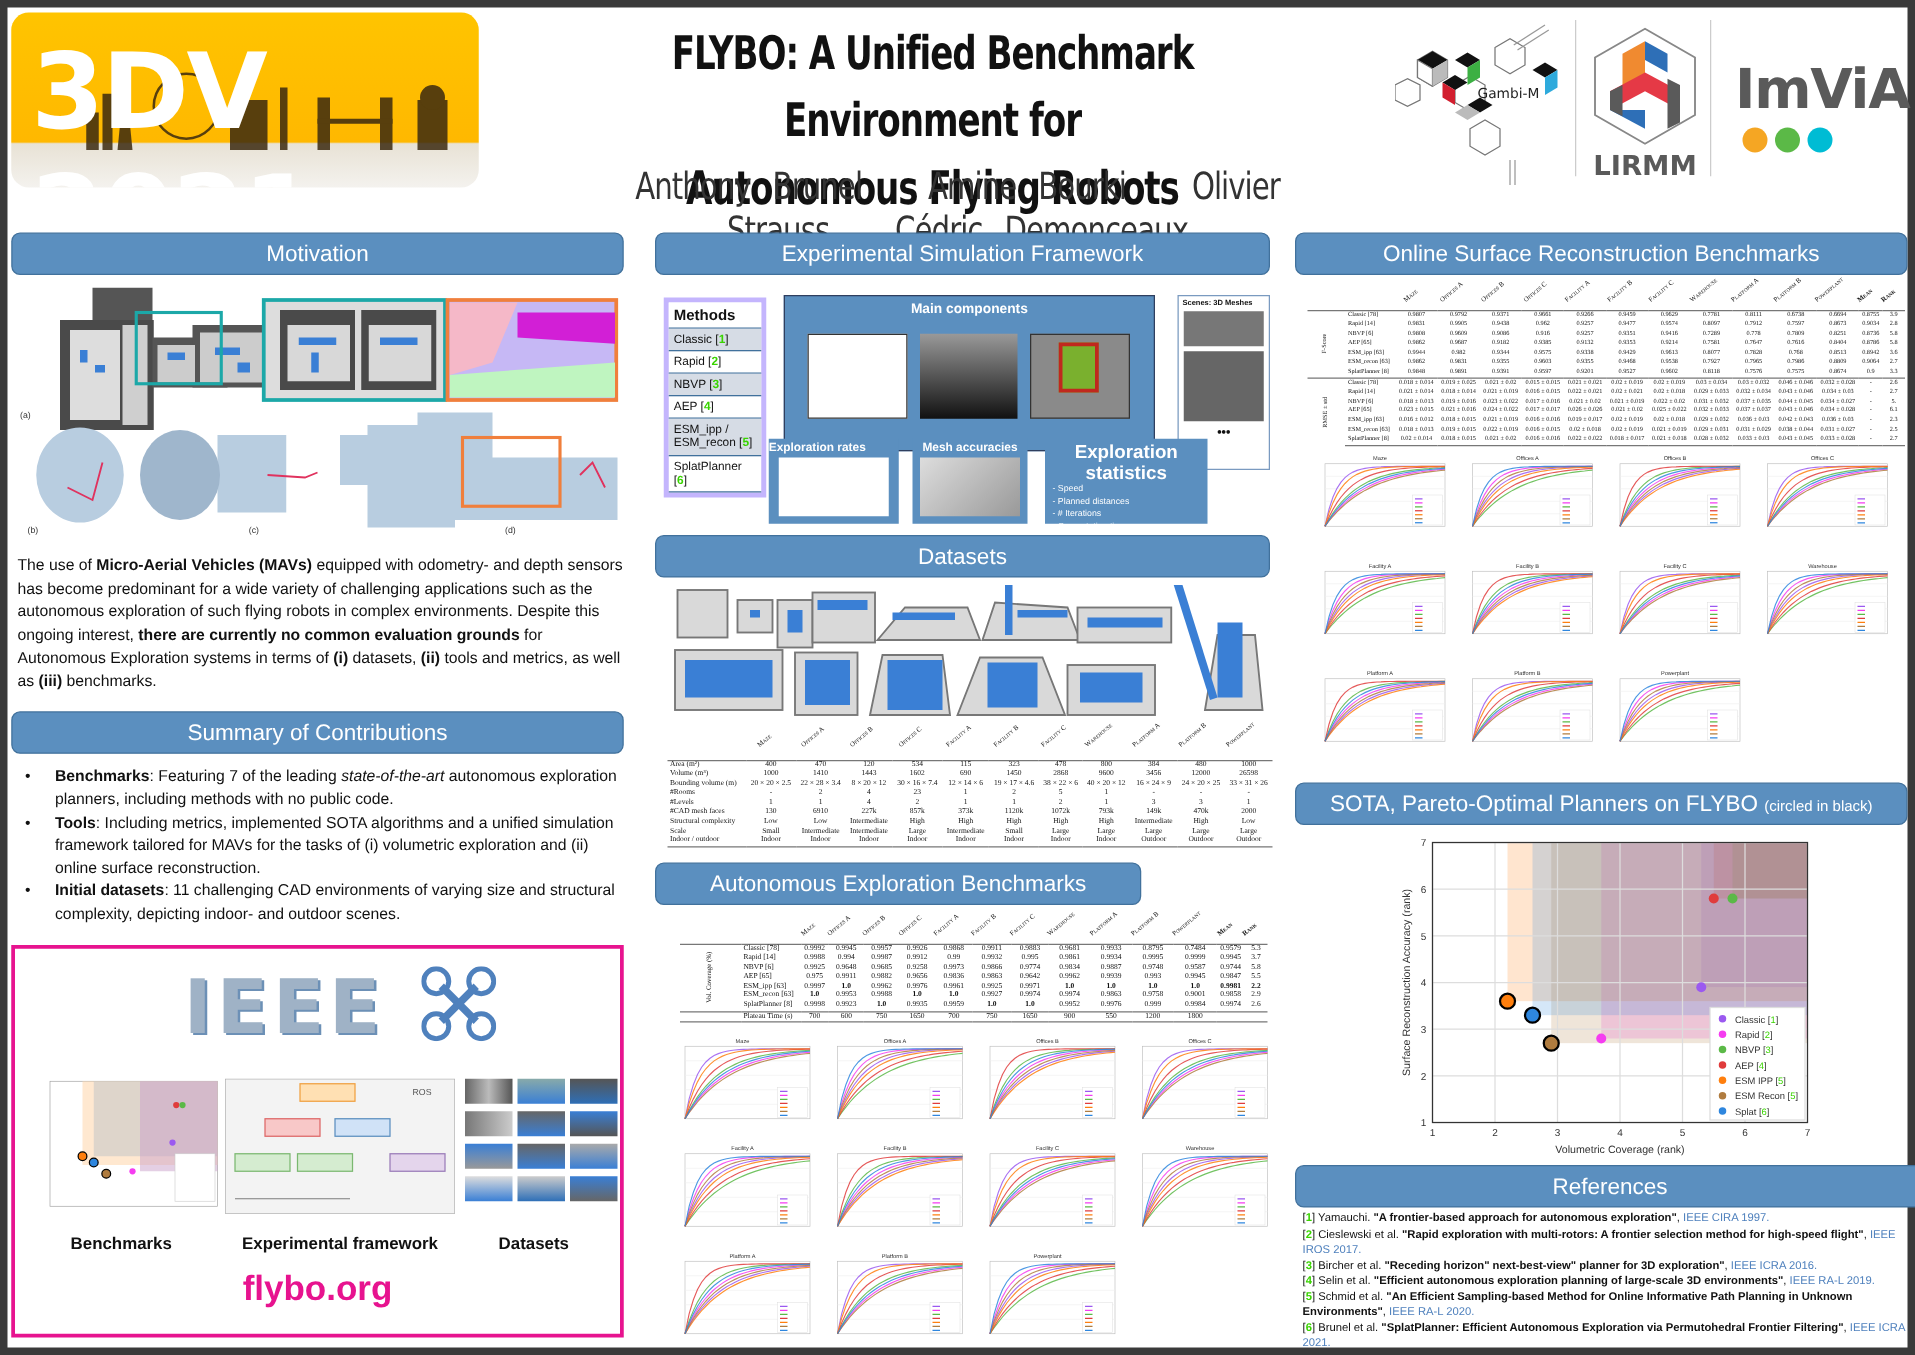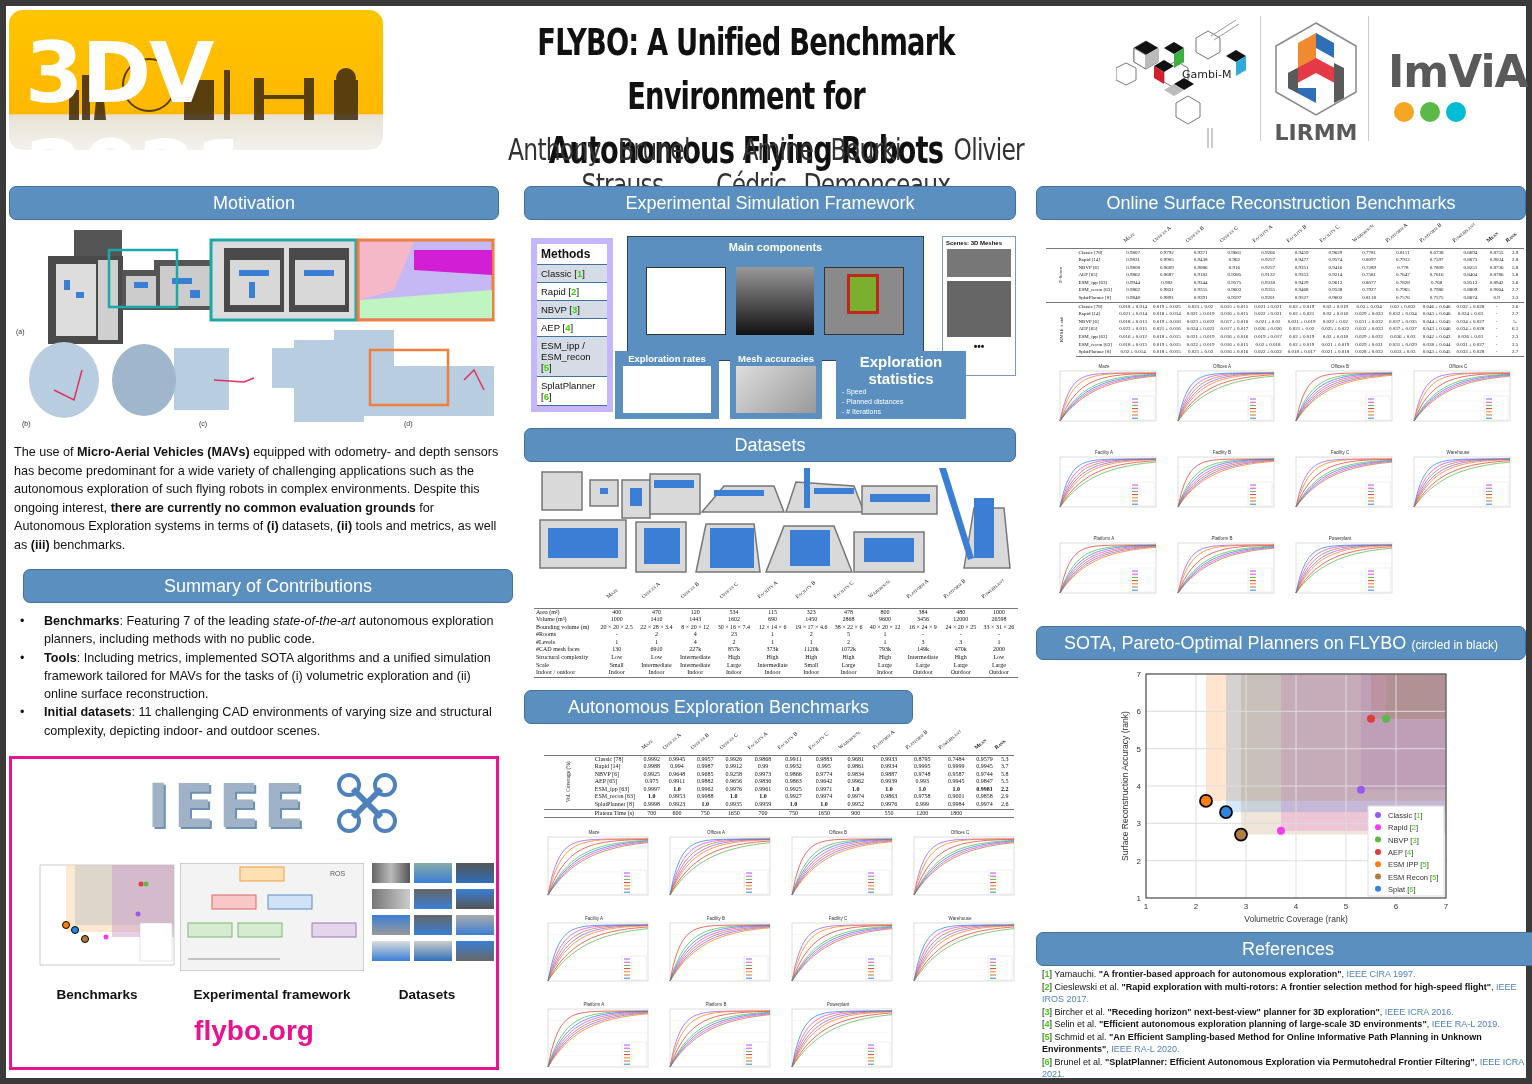--- a/index.html
+++ b/index.html
@@ -33,21 +33,21 @@
   ul.contrib li::before { content: "•"; position: absolute; left: 6px; top: 0; }
   .bluebox { background: #5b8fbf; }
 
   
   .flybo { position: absolute; left: 3px; top: 750px; width: 490px; height: 314px; border: 3px solid #e7138f; }
   .flybo .wordmark { position: absolute; left: 135px; top: 12px; font-family: "DejaVu Sans", sans-serif; font-weight: bold; font-size: 60px; color: #9fb2c6; letter-spacing: 4px; text-shadow: 2px 2px 0 #6c90b6; }
   .flybo .cap { position: absolute; font-weight: bold; font-size: 13.5px; color: #111; text-align: center; }
   .flybo .url { position: absolute; left: 0; width: 100%; top: 256px; text-align: center; font-weight: bold; font-size: 28px; color: #e7138f; }
 
   
-  .methods { position: absolute; left: 525px; top: 232px; width: 82px; border: 6px solid #c4b5fd; background: #fff; }
+  .methods { position: absolute; left: 525px; top: 232px; width: 82px; border: 4px solid #c4b5fd; background: #fff; }
   .methods div { border-bottom: 1px solid #41719c; font-size: 9.5px; padding: 3px 4px; min-height: 18px; }
   .methods div:nth-child(even) { background: #d6dce5; }
   .methods .h { font-weight: bold; font-size: 12px; background: #fff; }
   .ref-num { color: #39d400; font-weight: bold; }
 
   table.t { border-collapse: collapse; font-family: "Liberation Serif", serif; font-size: 6px; }
   table.t td { padding: 0 2px; text-align: center; white-space: nowrap; line-height: 7.6px; }
   table.t td.l { text-align: left; }
   table.t tr.top td { border-top: 1px solid #777; }
   table.t tr.bot td { border-bottom: 1px solid #777; }
@@ -195,21 +195,21 @@
       <text x="8" y="196" font-size="7" fill="#333">(b)</text>
       <text x="185" y="196" font-size="7" fill="#333">(c)</text>
       <text x="390" y="196" font-size="7" fill="#333">(d)</text>
     </svg>
   </div>
 
   <p class="bodytext panel" style="left:8px; top:437px; width:485px;">
     <span>The use of </span><b>Micro-Aerial Vehicles (MAVs)</b><span> equipped with odometry- and depth sensors has become predominant for a wide variety of challenging applications such as the autonomous exploration of such flying robots in complex environments. Despite this ongoing interest, </span><b>there are currently no common evaluation grounds</b><span> for Autonomous Exploration systems in terms of </span><b>(i)</b><span> datasets, </span><b>(ii)</b><span> tools and metrics, as well as </span><b>(iii)</b><span> benchmarks.</span>
   </p>
 
-  <div class="sec-h" style="left:17px; top:563px; width:490px;">Summary of Contributions</div>
+  <div class="sec-h" style="left:3px; top:563px; width:490px;">Summary of Contributions</div>
 
   <ul class="contrib panel" style="left:8px; top:606px; width:485px;">
     <li><b>Benchmarks</b><span>: Featuring 7 of the leading </span><i>state-of-the-art</i><span> autonomous exploration planners, including methods with no public code.</span></li>
     <li><b>Tools</b><span>: Including metrics, implemented SOTA algorithms and a unified simulation framework tailored for MAVs for the tasks of (i) volumetric exploration and (ii) online surface reconstruction.</span></li>
     <li><b>Initial datasets</b><span>: 11 challenging CAD environments of varying size and structural complexity, depicting indoor- and outdoor scenes.</span></li>
   </ul>
 
   <div class="flybo">
     <div class="wordmark">IEEE</div>
     <svg style="position:absolute; left:325px; top:14px;" width="60" height="60" viewBox="0 0 60 60">
@@ -294,21 +294,21 @@
     </div>
   </div>
   <div class="panel" style="left:936px; top:230px; width:74px; height:140px; border:1px solid #7a9ac0; background:#fff;">
     <div style="font-size:6px; font-weight:bold; margin:3px;">Scenes: 3D Meshes</div>
     <div style="margin:2px 4px; height:28px; background:#777;"></div>
     <div style="margin:4px 4px; height:56px; background:#666;"></div>
     <div style="text-align:center; font-size:10px; font-weight:bold;">•••</div>
   </div>
 
   <div class="bluebox panel" style="left:609px; top:345px; width:104px; height:68px;">
-    <div style="color:#fff; font-weight:bold; font-size:9.5px; text-align:center; margin-top:2px;">Exploration rates</div>
+    <div style="color:#fff; font-weight:bold; font-size:9.5px; text-align:left; margin-top:2px;">Exploration rates</div>
     <div style="margin:2px 8px; height:47px; background:#fff;"></div>
   </div>
   <div class="bluebox panel" style="left:724px; top:345px; width:92px; height:68px;">
     <div style="color:#fff; font-weight:bold; font-size:9.5px; text-align:center; margin-top:2px;">Mesh accuracies</div>
     <div style="margin:2px 6px; height:47px; background:linear-gradient(135deg,#ddd,#999);"></div>
   </div>
   <div class="bluebox panel" style="left:830px; top:345px; width:130px; height:68px; color:#fff;">
     <div style="font-weight:bold; font-size:15px; text-align:center; margin-top:2px;">Exploration statistics</div>
     <div style="font-size:7px; line-height:10px; margin-left:6px;">
       <div>- Speed</div>

